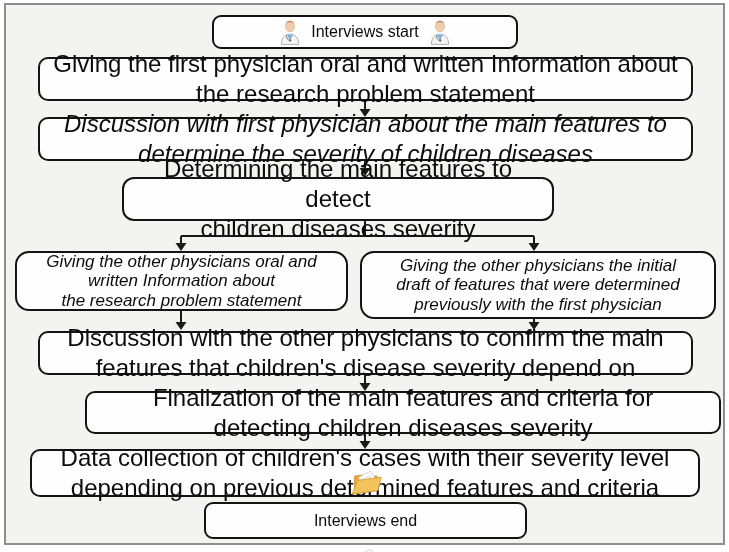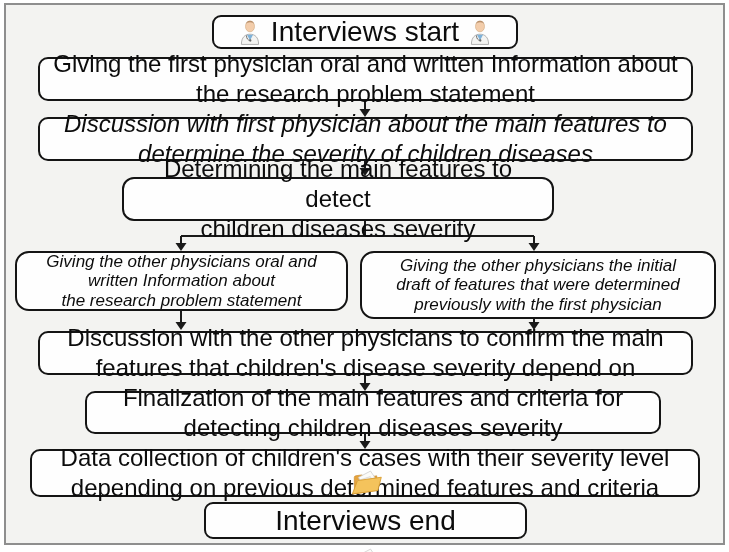--- a/index.html
+++ b/index.html
@@ -27,29 +27,29 @@
     background:#fefefe;
     border:2px solid #141414;
     color:#0c0c0c;
     display:flex;align-items:center;justify-content:center;
     text-align:center;
     white-space:pre-line;
     z-index:2;
   }
   .box{font-size:24px;line-height:30px;border-radius:10px;padding:0 4px;}
   .small{font-size:17px;line-height:19.5px;border-radius:14px;font-style:italic;}
-  .pill{font-size:28px;line-height:28px;border-radius:9px;gap:10px;white-space:nowrap;font-weight:400;}
+  .pill{font-size:16px;line-height:28px;border-radius:9px;gap:10px;white-space:nowrap;font-weight:400;}
   #start{left:212px;top:15px;width:306px;height:34px;}
   #step1{left:38px;top:57px;width:655px;height:44px;}
   #step2{left:38px;top:117px;width:655px;height:44px;font-style:italic;}
   #step3{left:122px;top:177px;width:432px;height:44px;border-radius:12px;}
   #branch-left{left:15px;top:251px;width:333px;height:60px;}
   #branch-right{left:360px;top:251px;width:356px;height:68px;}
   #step4{left:38px;top:331px;width:655px;height:44px;}
-  #step5{left:85px;top:391px;width:576px;height:43px;}
+  #step5{left:85px;top:391px;width:636px;height:43px;}
   #step6{left:30px;top:449px;width:670px;height:48px;}
   #end{left:204px;top:502px;width:323px;height:37px;flex-direction:column;}
   .icon{flex:0 0 auto;}
   .defs{position:absolute;width:0;height:0;overflow:hidden;}
 </style>
 </head>
 <body>
 
 <div class="page">
 

